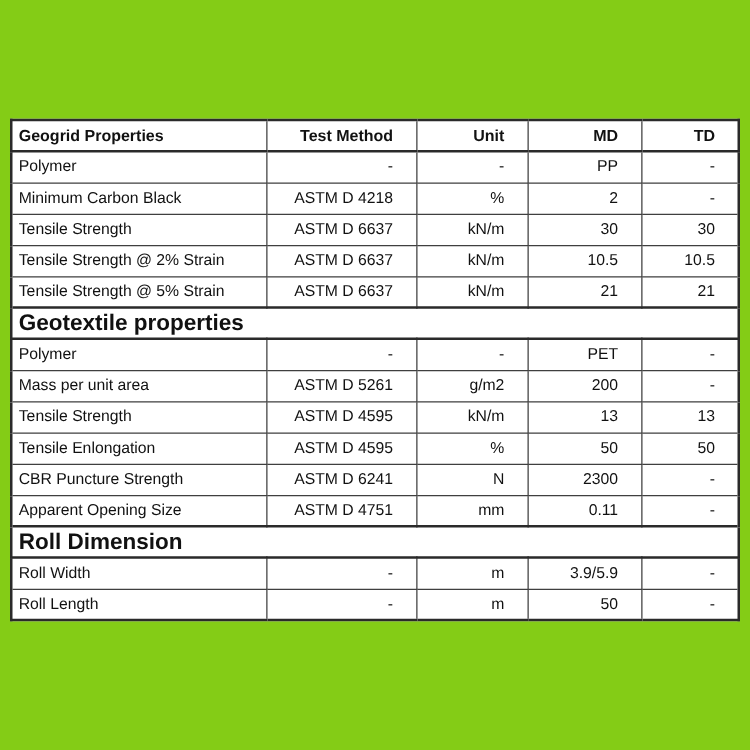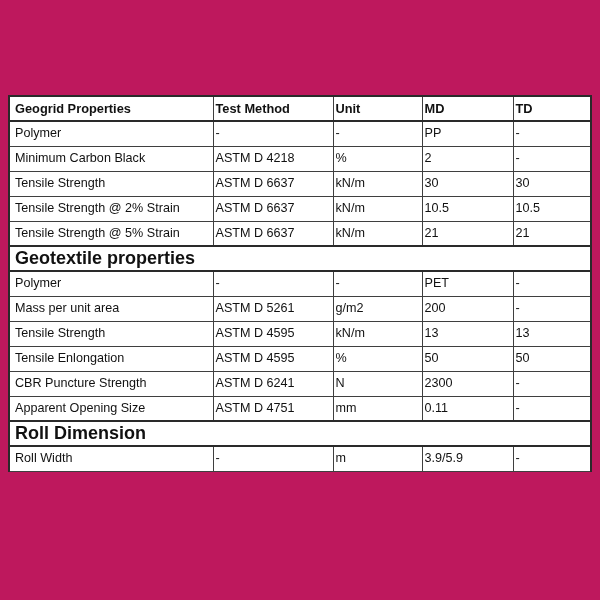--- a/index.html
+++ b/index.html
@@ -8,21 +8,21 @@
     width: 600px;
     height: 600px;
     background: #ffffff;
     font-family: "Liberation Sans", sans-serif;
   }
 
   #page {
     position: relative;
     width: 600px;
     height: 600px;
-    background: #be185d;
+    background: #84cc16;
     overflow: hidden;
   }
 
   #spec-table {
     position: absolute;
     left: 8px;
     top: 95px;
     width: 582px;
     border-collapse: collapse;
     table-layout: fixed;
@@ -44,22 +44,22 @@
     font-weight: normal;
     text-align: left;
     line-height: 1.05;
     box-sizing: border-box;
     vertical-align: middle;
     background: #ffffff;
   }
 
   #spec-table td.center,
   #spec-table th.center {
-    text-align: left;
-    padding: 0 2px;
+    text-align: right;
+    padding: 0 18px;
   }
 
   
   #spec-table thead th {
     font-weight: bold;
     border-top: 2px solid #2a2a2a;
     border-bottom: 2px solid #2a2a2a;
     font-size: 12.8px;
   }
   #spec-table thead th.first {
@@ -192,16 +192,23 @@
         <tr class="section-row">
           <td colspan="5">Roll Dimension</td>
         </tr>
         <tr>
           <td class="edge-left">Roll Width</td>
           <td class="center">-</td>
           <td class="center">m</td>
           <td class="center">3.9/5.9</td>
           <td class="center edge-right">-</td>
         </tr>
+        <tr class="last-row">
+          <td class="edge-left">Roll Length</td>
+          <td class="center">-</td>
+          <td class="center">m</td>
+          <td class="center">50</td>
+          <td class="center edge-right">-</td>
+        </tr>
       </tbody>
   </table>
 
 </div>
 
 </body></html>

